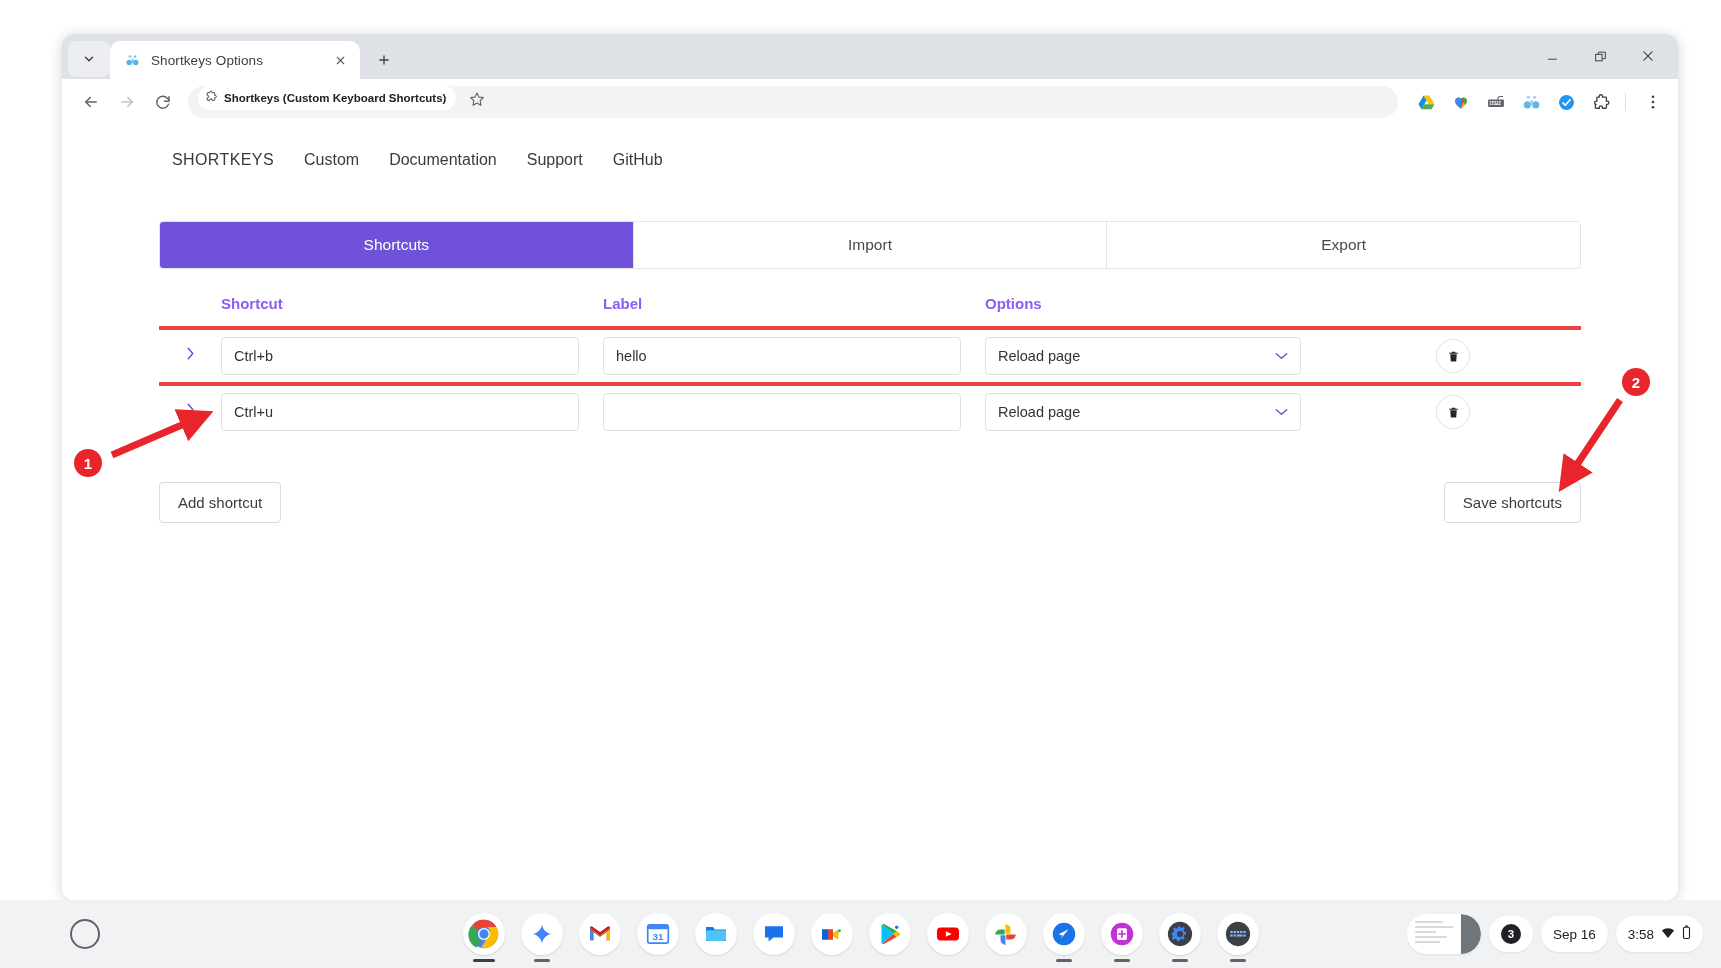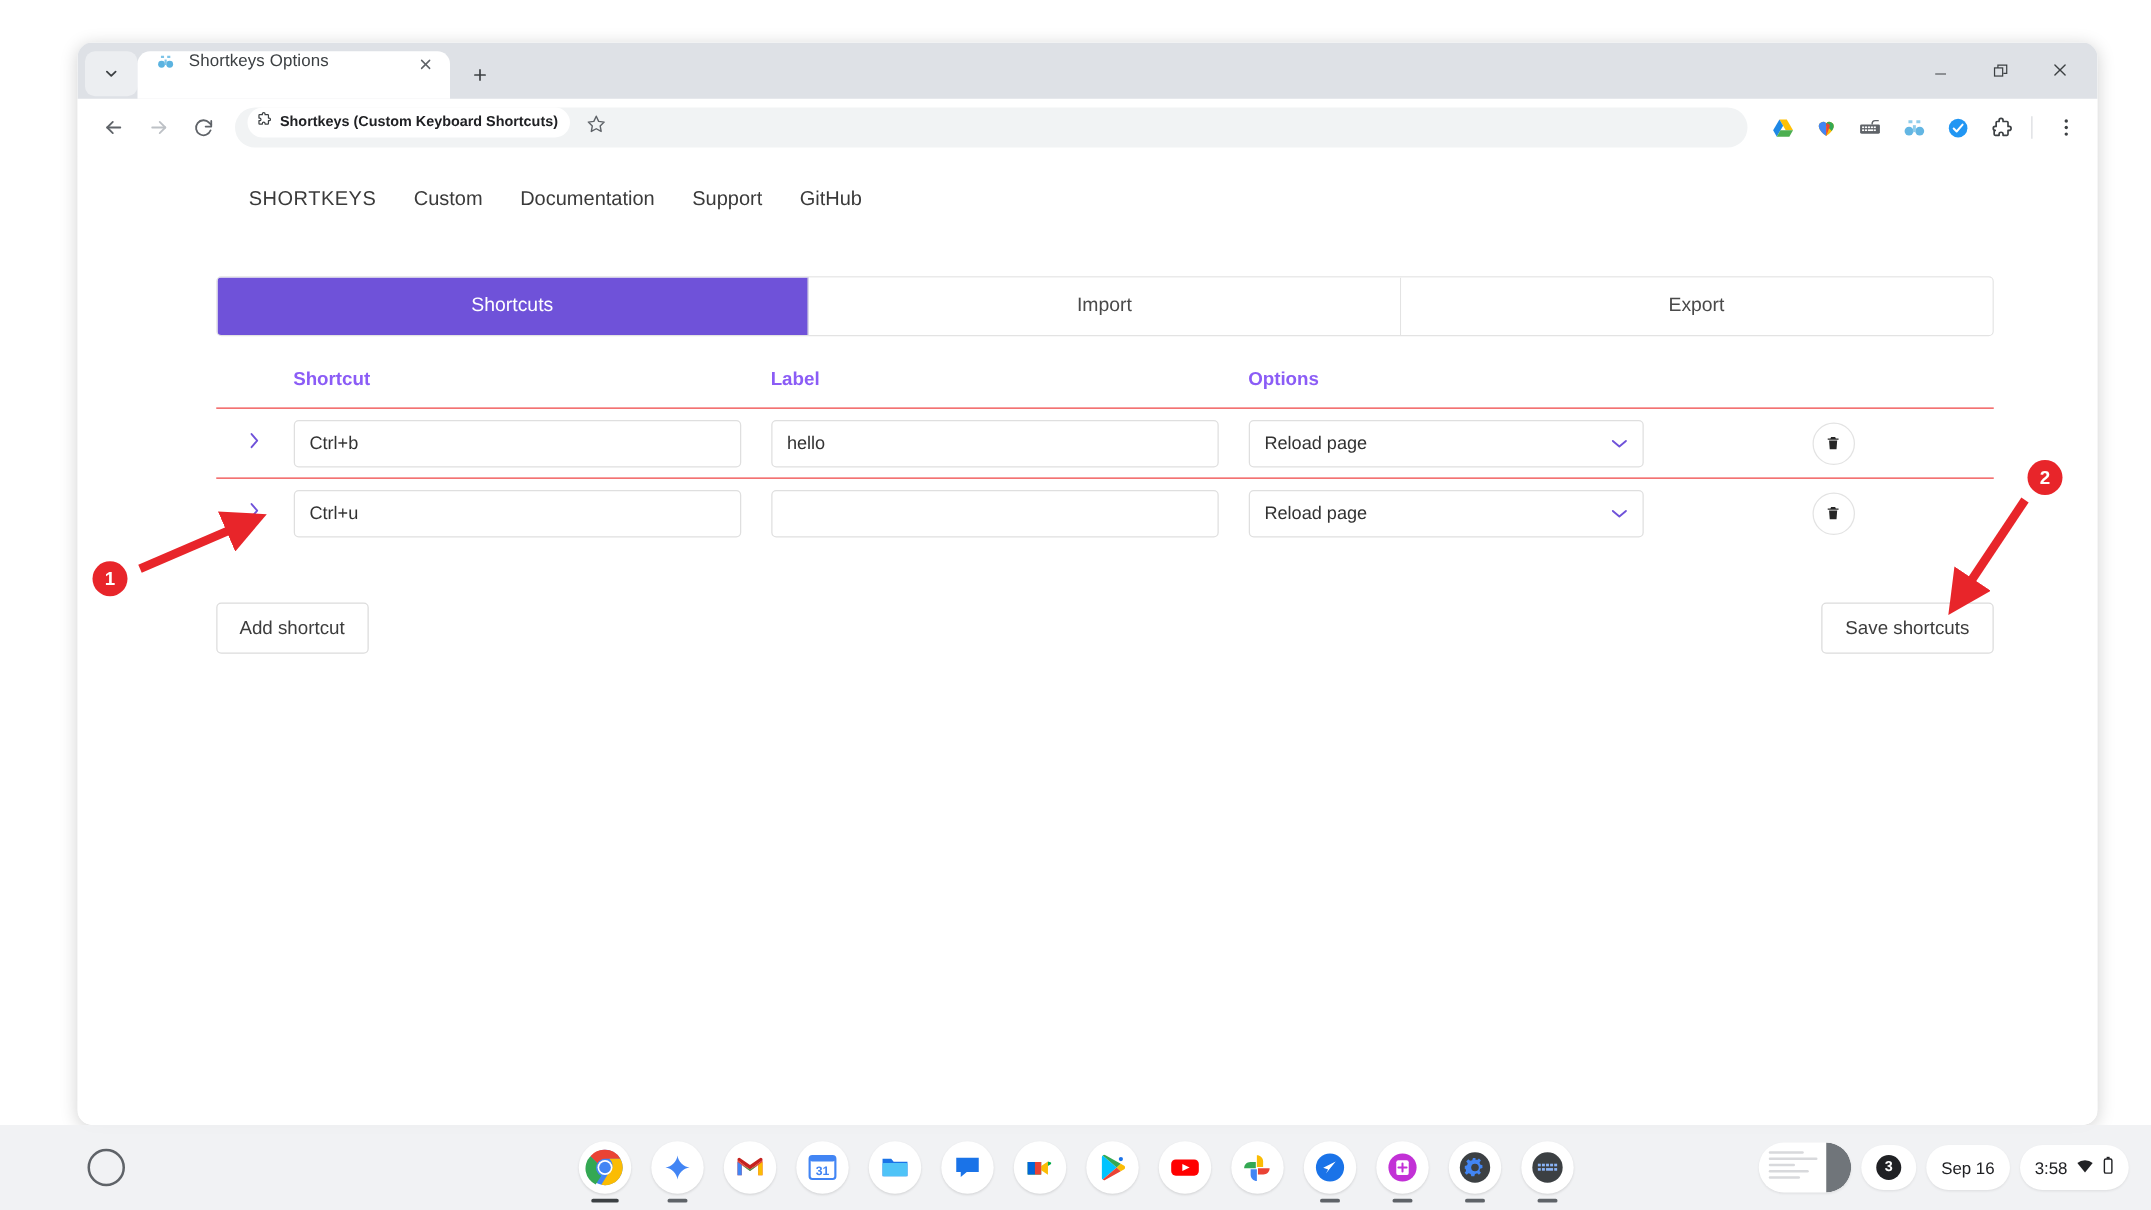--- a/index.html
+++ b/index.html
@@ -45,20 +45,21 @@
     color: #3c4043;
     cursor: pointer;
   }
   .chrome-tab {
     position: relative;
     height: 38px;
     width: 250px;
     background: #ffffff;
     border-radius: 10px 10px 0 0;
     display: flex;
+    align-items: center;
     padding: 0 10px 0 14px;
     gap: 10px;
     cursor: pointer;
   }
   .tab-favicon { width: 17px; height: 17px; flex: 0 0 17px; display:flex; align-items:center; justify-content:center;}
   .tab-title {
     flex: 1;
     font-size: 13.5px;
     color: #3c4043;
     white-space: nowrap;
@@ -164,21 +165,20 @@
 
   
   #page {
     position: relative;
     height: calc(866px - 45px - 46px);
     background: #ffffff;
     overflow: hidden;
   }
   #page-inner {
     padding: 0 0 0 0;
-    margin-left: 27px;
   }
 
   
   #site-nav {
     display: flex;
     align-items: center;
     gap: 30px;
     padding: 26px 0 0 110px;
     font-size: 16px;
   }
@@ -233,21 +233,21 @@
     align-items: center;
     padding: 0 0 14px 0;
     font-size: 15px;
     font-weight: bold;
     color: #8b5cf6;
   }
   .sc-row {
     display: flex;
     align-items: center;
     height: 56px;
-    border-top: 1px solid #ef4444;
+    border-top: 4px solid #ef4444;
   }
   .col-exp  { width: 62px; flex: 0 0 62px; display:flex; align-items:center; justify-content:center; }
   .col-sc   { width: 382px; flex: 0 0 382px; padding-right: 24px;}
   .col-lb   { width: 382px; flex: 0 0 382px; padding-right: 24px;}
   .col-bh   { width: 340px; flex: 0 0 340px; padding-right: 24px;}
   .col-del  { flex: 1; display: flex; align-items: center; justify-content: center; }
 
   .sc-head .col-exp { width: 62px; }
   .sc-head .col-sc, .sc-head .col-lb, .sc-head .col-bh { }
 

